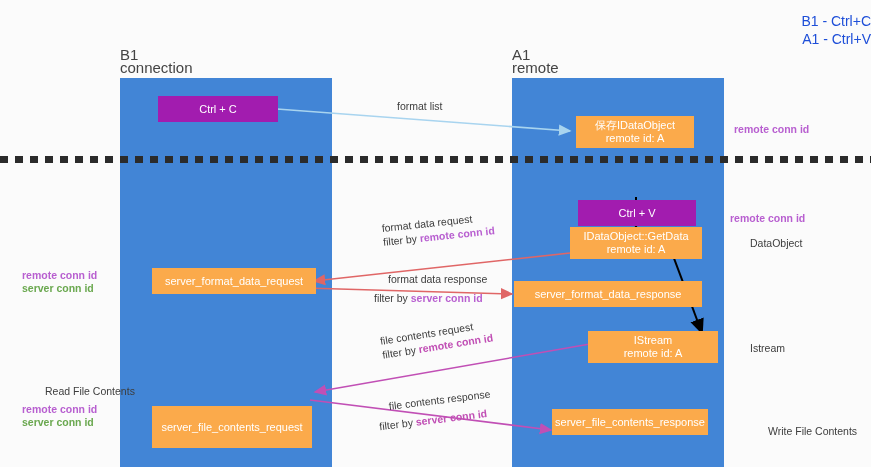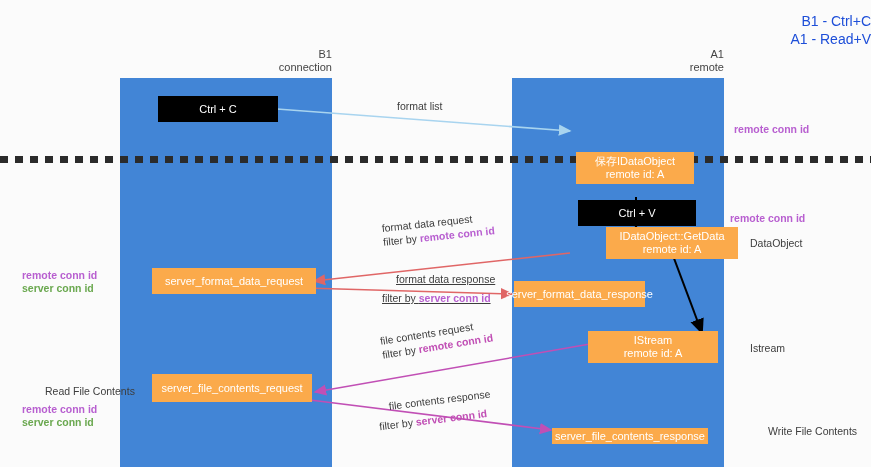--- a/index.html
+++ b/index.html
@@ -13,22 +13,22 @@
 
   .lane {
     position: absolute;
     background: #4285d6;
   }
   .lane-b1 { left: 120px; top: 78px; width: 212px; height: 389px; }
   .lane-a1 { left: 512px; top: 78px; width: 212px; height: 389px; }
 
   .col-head {
     position: absolute;
-    text-align: right;
-    font-size: 11px;
+    text-align: left;
+    font-size: 15px;
     color: #444;
     line-height: 13px;
   }
 
   .title {
     position: absolute;
     left: 0; right: 0; top: 12px;
     text-align: right;
     font-size: 14px;
     color: #1d4ed8;
@@ -40,21 +40,21 @@
     box-sizing: border-box;
     color: #ffffff;
     font-size: 11px;
     display: flex;
     flex-direction: column;
     align-items: center;
     justify-content: center;
     line-height: 13px;
     text-align: center;
   }
-  .node.green { background: #000000; }
+  .node.green { background: #a21caf; }
   .node.orange { background: #fbaa4b; }
 
   .side-label {
     position: absolute;
     font-size: 10.5px;
     line-height: 13px;
   }
   .side-label .purple { color: #b85fd0; font-weight: bold; }
   .side-label .green  { color: #6aa84f; font-weight: bold; }
   .side-label .plain  { color: #3d3d3d; padding-left: 20px; }
@@ -81,21 +81,21 @@
        to right, #2b2b2b 0 8px, rgba(0,0,0,0) 8px 15px);
   }
 </style>
 </head>
 <body>
 
 <div id="canvas">
 
   <div class="title">
     <div>B1 - Ctrl+C</div>
-    <div>A1 - Read+V</div>
+    <div>A1 - Ctrl+V</div>
   </div>
 
   <div class="col-head" style="left:120px; top:48px; width:212px;">
     <div>B1</div>
     <div>connection</div>
   </div>
   <div class="col-head" style="left:512px; top:48px; width:212px;">
     <div>A1</div>
     <div>remote</div>
   </div>
@@ -133,67 +133,67 @@
 
     <line x1="310" y1="400" x2="551" y2="430" stroke="#c14fb5" stroke-width="1.6" marker-end="url(#ah-magenta)"></line>
   </svg>
 
   <div class="dashline"></div>
 
   <div class="node green" style="left:158px; top:96px; width:120px; height:26px;">
     <span>Ctrl + C</span>
   </div>
 
-  <div class="node orange" style="left:576px; top:116px; width:118px; height:32px;margin-top:36px;">
+  <div class="node orange" style="left:576px; top:116px; width:118px; height:32px;">
     <span>保存IDataObject</span>
     <span>remote id: A</span>
   </div>
 
   <div class="node green" style="left:578px; top:172px; width:118px; height:26px;margin-top:28px;">
     <span>Ctrl + V</span>
   </div>
 
-  <div class="node orange" style="left:570px; top:227px; width:132px; height:32px;margin-left:36px;">
+  <div class="node orange" style="left:570px; top:227px; width:132px; height:32px;">
     <span>IDataObject::GetData</span>
     <span>remote id: A</span>
   </div>
 
   <div class="node orange" style="left:152px; top:268px; width:164px; height:26px;">
     <span>server_format_data_request</span>
   </div>
 
-  <div class="node orange" style="left:514px; top:281px; width:131px; height:26px;">
+  <div class="node orange" style="left:514px; top:281px; width:188px; height:26px;">
     <span>server_format_data_response</span>
   </div>
 
   <div class="node orange" style="left:588px; top:331px; width:130px; height:32px;">
     <span>IStream</span>
     <span>remote id: A</span>
   </div>
 
-  <div class="node orange" style="left:152px; top:374px; width:160px; height:28px;">
+  <div class="node orange" style="left:152px; top:406px; width:160px; height:42px;">
     <span>server_file_contents_request</span>
   </div>
 
-  <div class="node orange" style="left:552px; top:428px; width:156px; height:16px;">
+  <div class="node orange" style="left:552px; top:409px; width:156px; height:26px;">
     <span>server_file_contents_response</span>
   </div>
 
   <div class="edge-label" style="left:397px; top:99px;">
     <span>format list</span>
   </div>
 
   <div class="edge-label" style="left:381px; top:221px; transform:rotate(-6deg); transform-origin:left top;">
     <div>format data request</div>
     <div>
       <span>filter by </span><b class="purple">remote conn id</b>
     </div>
   </div>
 
-  <div class="edge-label" style="left:396px; top:272px;text-decoration:underline;">
+  <div class="edge-label" style="left:388px; top:272px;">
     <div>format data response</div>
     <div style="margin-top:5px; margin-left:-14px;">
       <span>filter by </span><b class="purple">server conn id</b>
     </div>
   </div>
 
   <div class="edge-label" style="left:379px; top:334px; transform:rotate(-9deg); transform-origin:left top;">
     <div>file contents request</div>
     <div>
       <span>filter by </span><b class="magenta">remote conn id</b>

